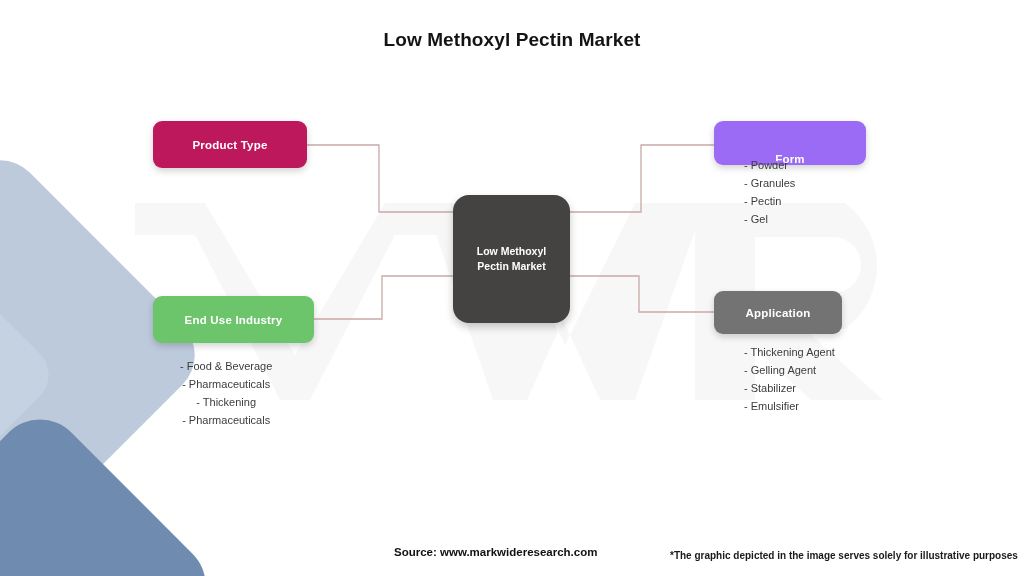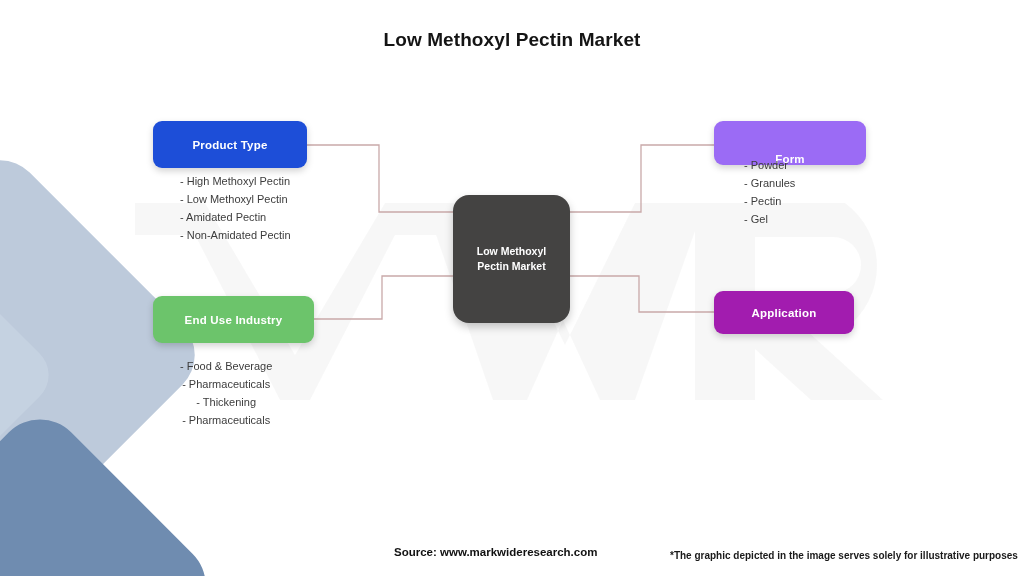--- a/index.html
+++ b/index.html
@@ -79,24 +79,24 @@
 
   
   .cat-box {
     position:absolute;
     display:flex; align-items:center; justify-content:center;
     color:#ffffff; font-weight:bold; font-size:11.5px;
     border-radius:9px;
     box-shadow:0 3px 7px rgba(0,0,0,.18);
     letter-spacing:.2px;
   }
-  #box-product  { left:153px; top:121px; width:154px; height:47px; background:#1d4ed8; }
+  #box-product  { left:153px; top:121px; width:154px; height:47px; background:#be185d; }
   #box-enduse   { left:153px; top:296px; width:161px; height:47px; background:#6cc46b; }
   #box-form     { left:714px; top:121px; width:152px; height:44px; background:#9b6bf5;align-items:flex-end; }
-  #box-app      { left:714px; top:291px; width:140px; height:43px; background:#a21caf; }
+  #box-app      { left:714px; top:291px; width:128px; height:43px; background:#737373; }
 
   
   #box-center {
     position:absolute; left:453px; top:195px;
     width:117px; height:128px;
     background:#444342;
     border-radius:16px;
     box-shadow:0 4px 9px rgba(0,0,0,.22);
     display:flex; align-items:center; justify-content:center;
     text-align:center;
@@ -159,26 +159,20 @@
 
       <path d="M568,212 H641 V145 H714"></path>
 
       <path d="M568,276 H639 V312 H714"></path>
     </g>
   </svg>
 
   <div class="cat-box" id="box-product">
     <span>Product Type</span>
   </div>
-  <div class="bullets" id="list-product">
-    <div class="bullet">- High Methoxyl Pectin</div>
-    <div class="bullet">- Low Methoxyl Pectin</div>
-    <div class="bullet">- Amidated Pectin</div>
-    <div class="bullet">- Non-Amidated Pectin</div>
-  </div>
 
   <div class="cat-box" id="box-enduse">
     <span>End Use Industry</span>
   </div>
   <div class="bullets" id="list-enduse">
     <div class="bullet">- Food &amp; Beverage</div>
     <div class="bullet">- Pharmaceuticals</div>
     <div class="bullet">- Thickening</div>
     <div class="bullet">- Pharmaceuticals</div>
   </div>
@@ -189,20 +183,26 @@
   <div class="bullets" id="list-form">
     <div class="bullet">- Powder</div>
     <div class="bullet">- Granules</div>
     <div class="bullet">- Pectin</div>
     <div class="bullet">- Gel</div>
   </div>
 
   <div class="cat-box" id="box-app">
     <span>Application</span>
   </div>
+  <div class="bullets" id="list-app">
+    <div class="bullet">- Thickening Agent</div>
+    <div class="bullet">- Gelling Agent</div>
+    <div class="bullet">- Stabilizer</div>
+    <div class="bullet">- Emulsifier</div>
+  </div>
 
   <div id="box-center">
     <span>Low Methoxyl Pectin Market</span>
   </div>
 
   <div id="footer-source">Source: www.markwideresearch.com</div>
   <div id="footer-note">*The graphic depicted in the image serves solely for illustrative purposes</div>
 
 </div>
 

